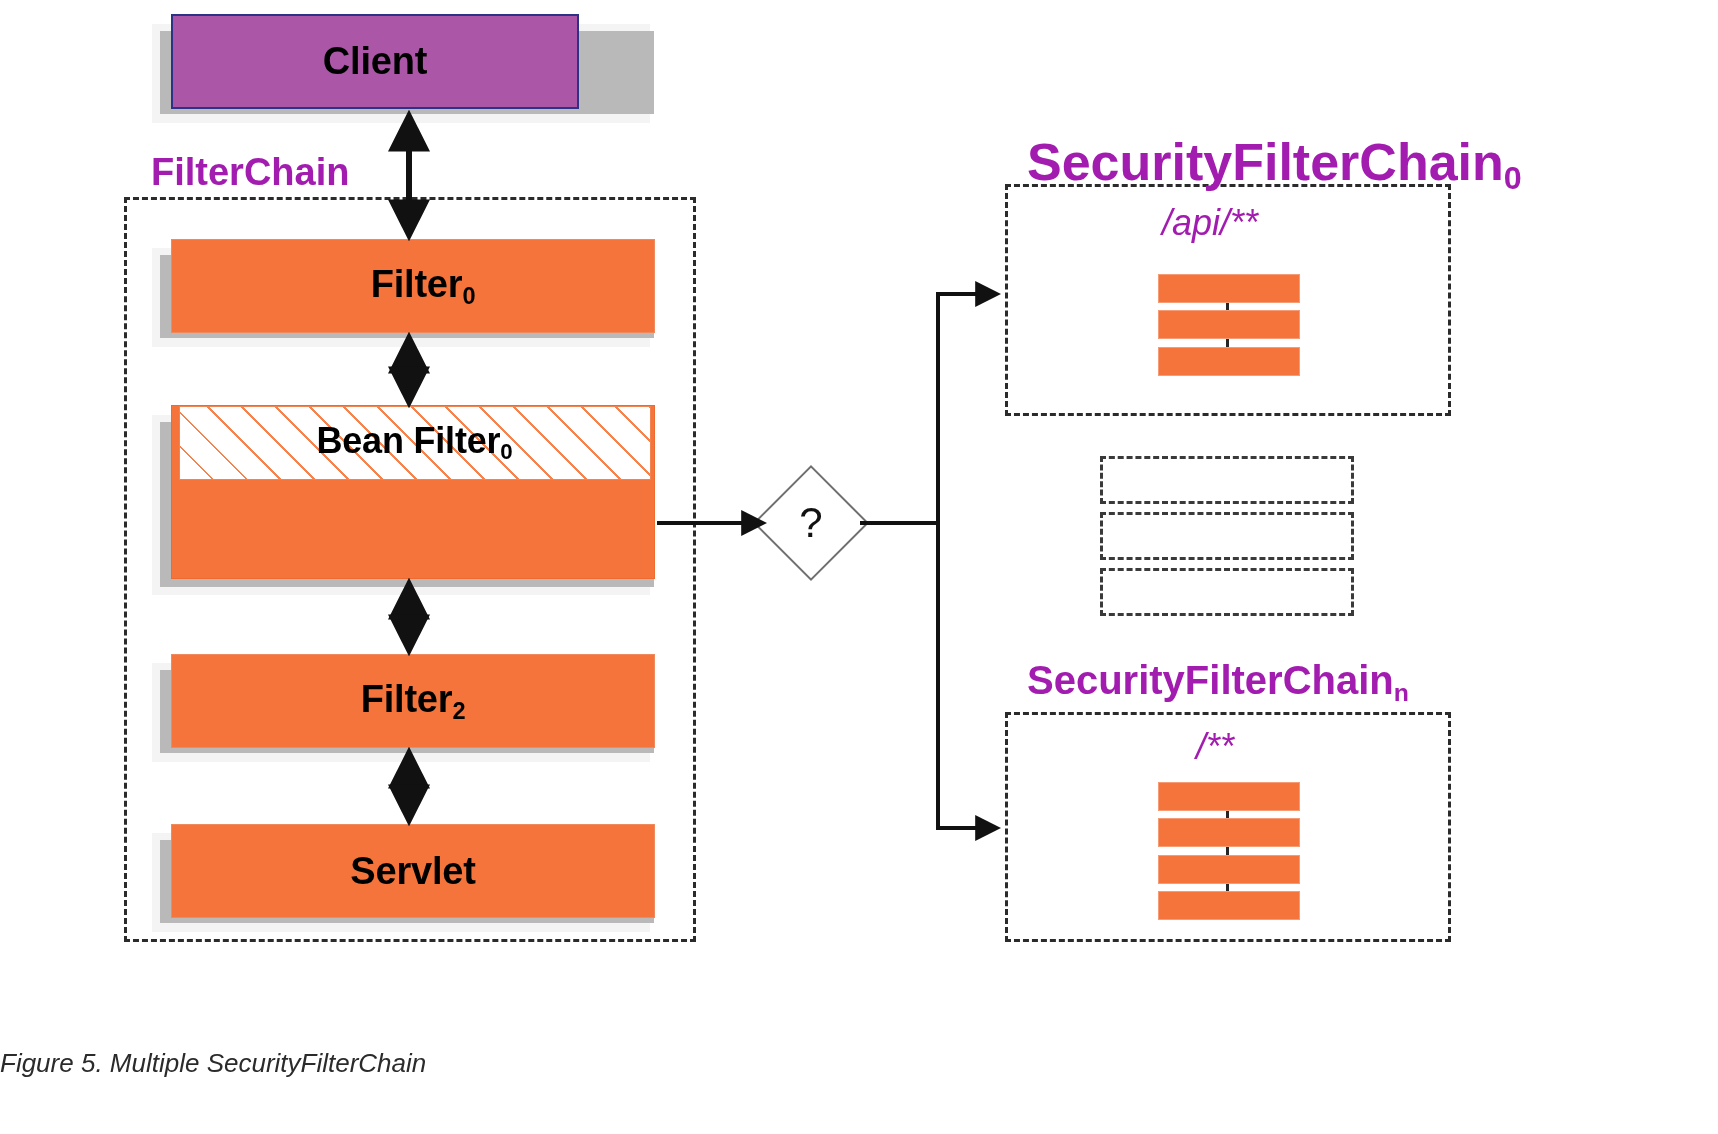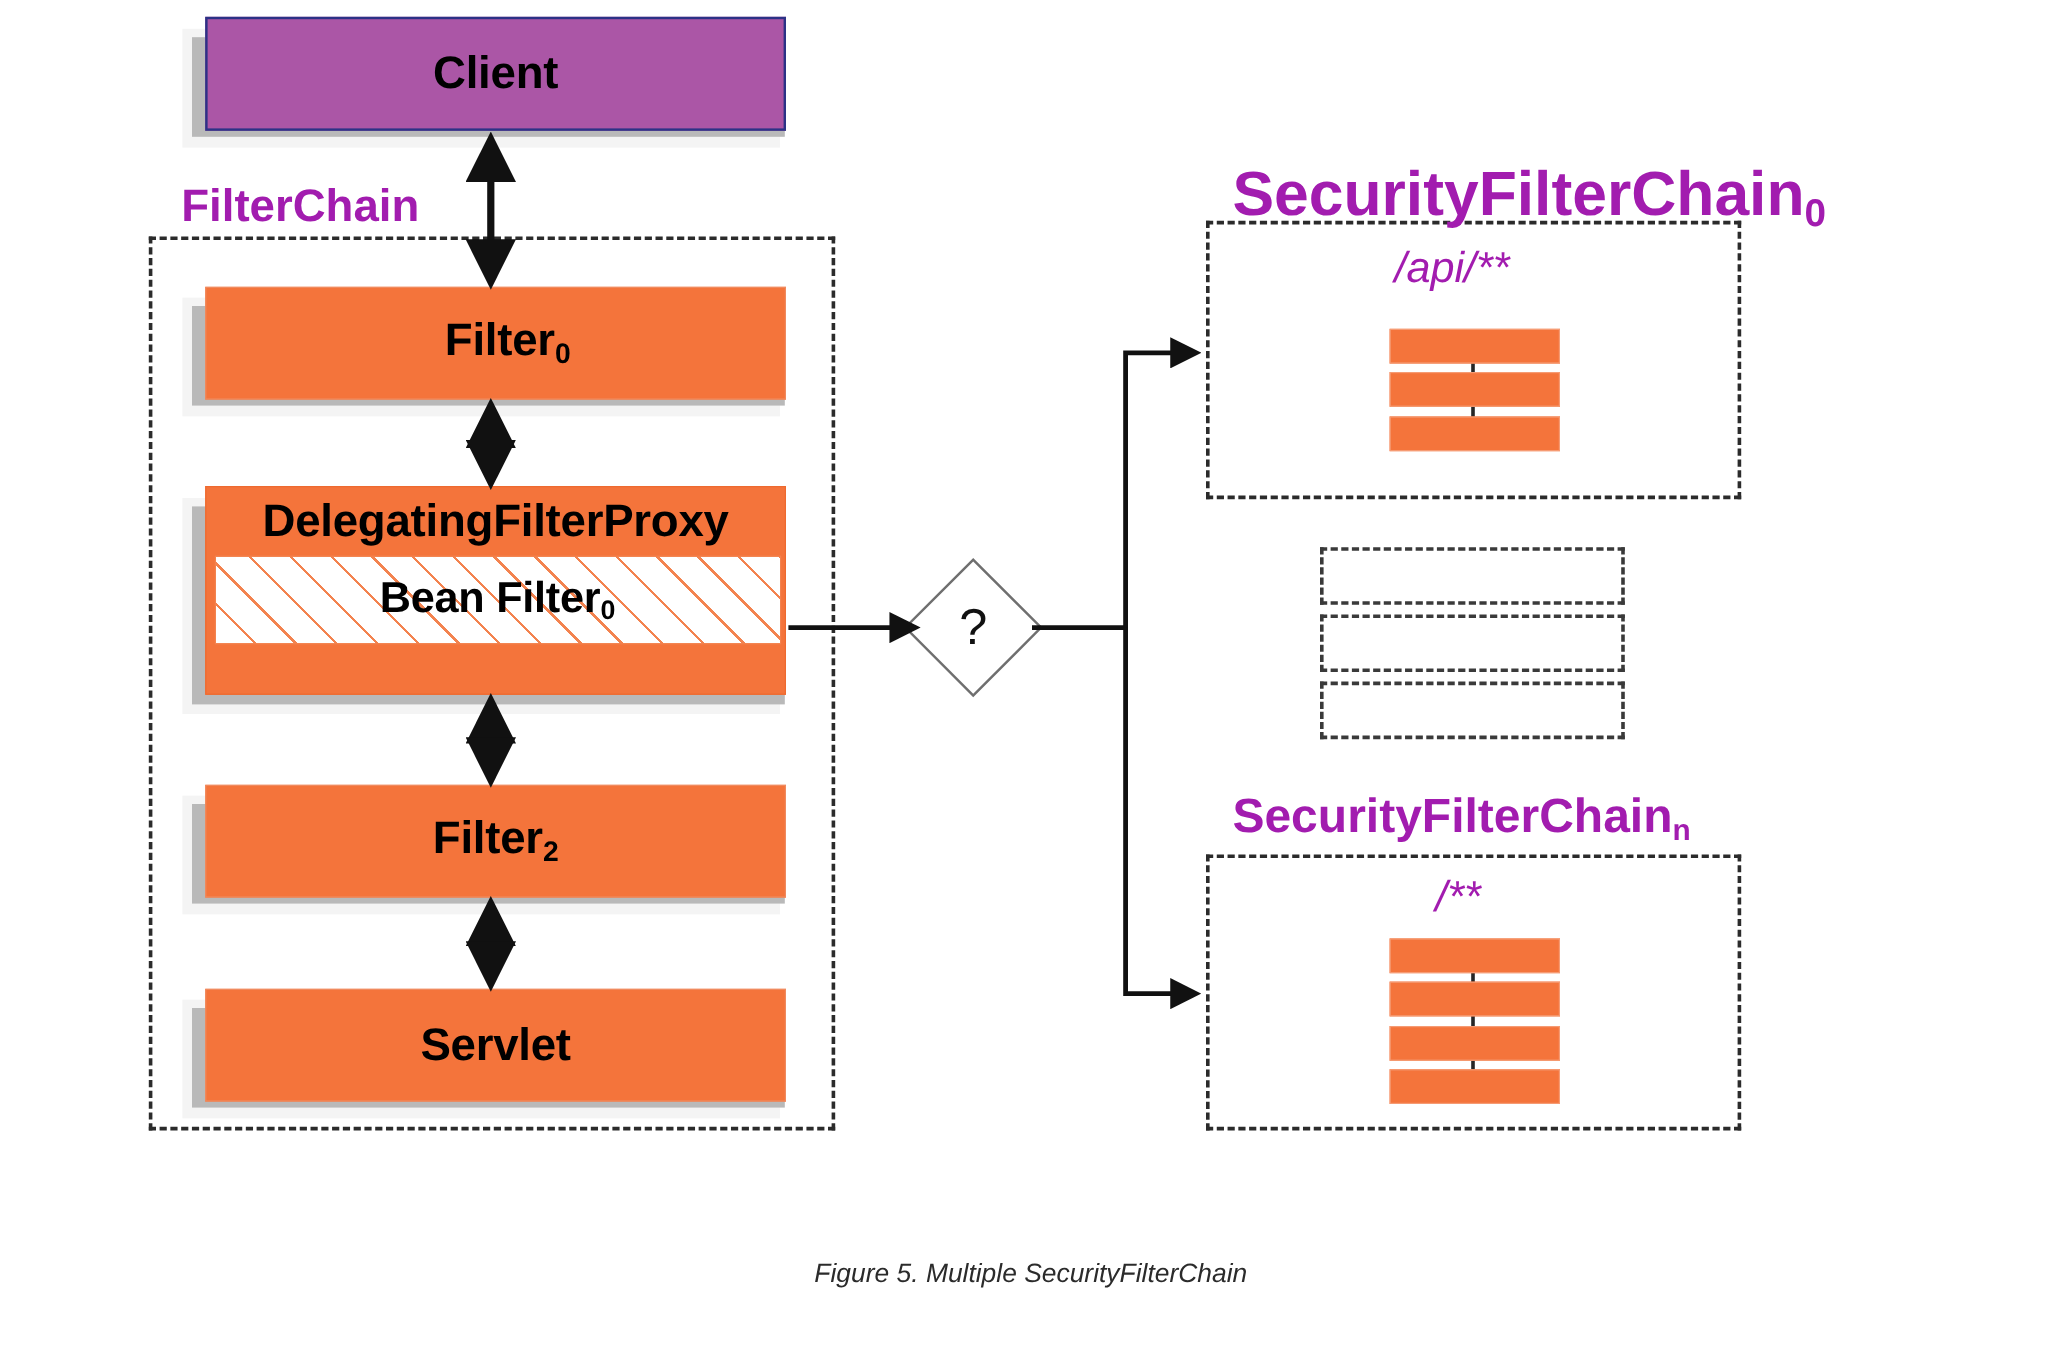--- a/index.html
+++ b/index.html
@@ -77,22 +77,22 @@
   }
   .chain-link {
     position:absolute; background:#262626; width:3px; z-index:3;
   }
 
   
   #arrows { position:absolute; left:0; top:0; width:1718px; height:1134px; z-index:6; pointer-events:none; }
 
   
   #caption {
-    position:absolute; left:0; top:1048px; width:1718px; text-align:center;
-    font-style:italic; font-size:22px; color:#2b2b2b;
+    position:absolute; left:0; top:1048px; width:1718px; text-align:left;
+    font-style:italic; font-size:26px; color:#2b2b2b;
     font-family:"Liberation Sans", sans-serif; z-index:7;
   }
 
   
   .diamond-wrap { position:absolute; z-index:5; }
   .diamond-shape {
     position:absolute; left:0; top:0; width:100%; height:100%;
     background:#ffffff; border:2px solid #6f6f6f;
     transform:rotate(45deg);
   }
@@ -102,40 +102,39 @@
     font-size:42px; font-weight:400; color:#111;
   }
 </style>
 </head>
 <body>
 
 <div id="stage">
 
   <div class="shadow-outer" style="left:152px; top:24px; width:498px; height:99px;"></div>
   <div class="shadow-inner" style="left:160px; top:31px; width:494px; height:83px;"></div>
-  <div class="node node-client" style="left:171px; top:14px; width:484px; height:95px;">
+  <div class="node node-client" style="left:171px; top:14px; width:408px; height:95px;">
     <span>Client</span>
   </div>
 
   <div class="label-plain" style="left:124px; top:151px; font-size:38px;">FilterChain</div>
 
   <div class="dashed-box" style="left:124px; top:197px; width:572px; height:745px;"></div>
 
   <div class="shadow-outer" style="left:152px; top:248px; width:498px; height:99px;"></div>
   <div class="shadow-inner" style="left:160px; top:255px; width:494px; height:83px;"></div>
   <div class="node node-orange" style="left:171px; top:239px; width:484px; height:94px;padding-left:20px;">
     <span>
       <span>Filter</span><sub>0</sub>
     </span>
   </div>
 
   <div class="shadow-outer" style="left:152px; top:415px; width:498px; height:180px;"></div>
   <div class="shadow-inner" style="left:160px; top:422px; width:494px; height:165px;"></div>
   <div class="node node-dfp" style="left:171px; top:405px; width:484px; height:174px;">
-    <div class="dfp-title">DelegatingFilterProxy</div>
     <div class="bean-filter">
       <span>
         <span>Bean Filter</span><sub>0</sub>
       </span>
     </div>
   </div>
 
   <div class="shadow-outer" style="left:152px; top:663px; width:498px; height:99px;"></div>
   <div class="shadow-inner" style="left:160px; top:670px; width:494px; height:83px;"></div>
   <div class="node node-orange" style="left:171px; top:654px; width:484px; height:94px;">

